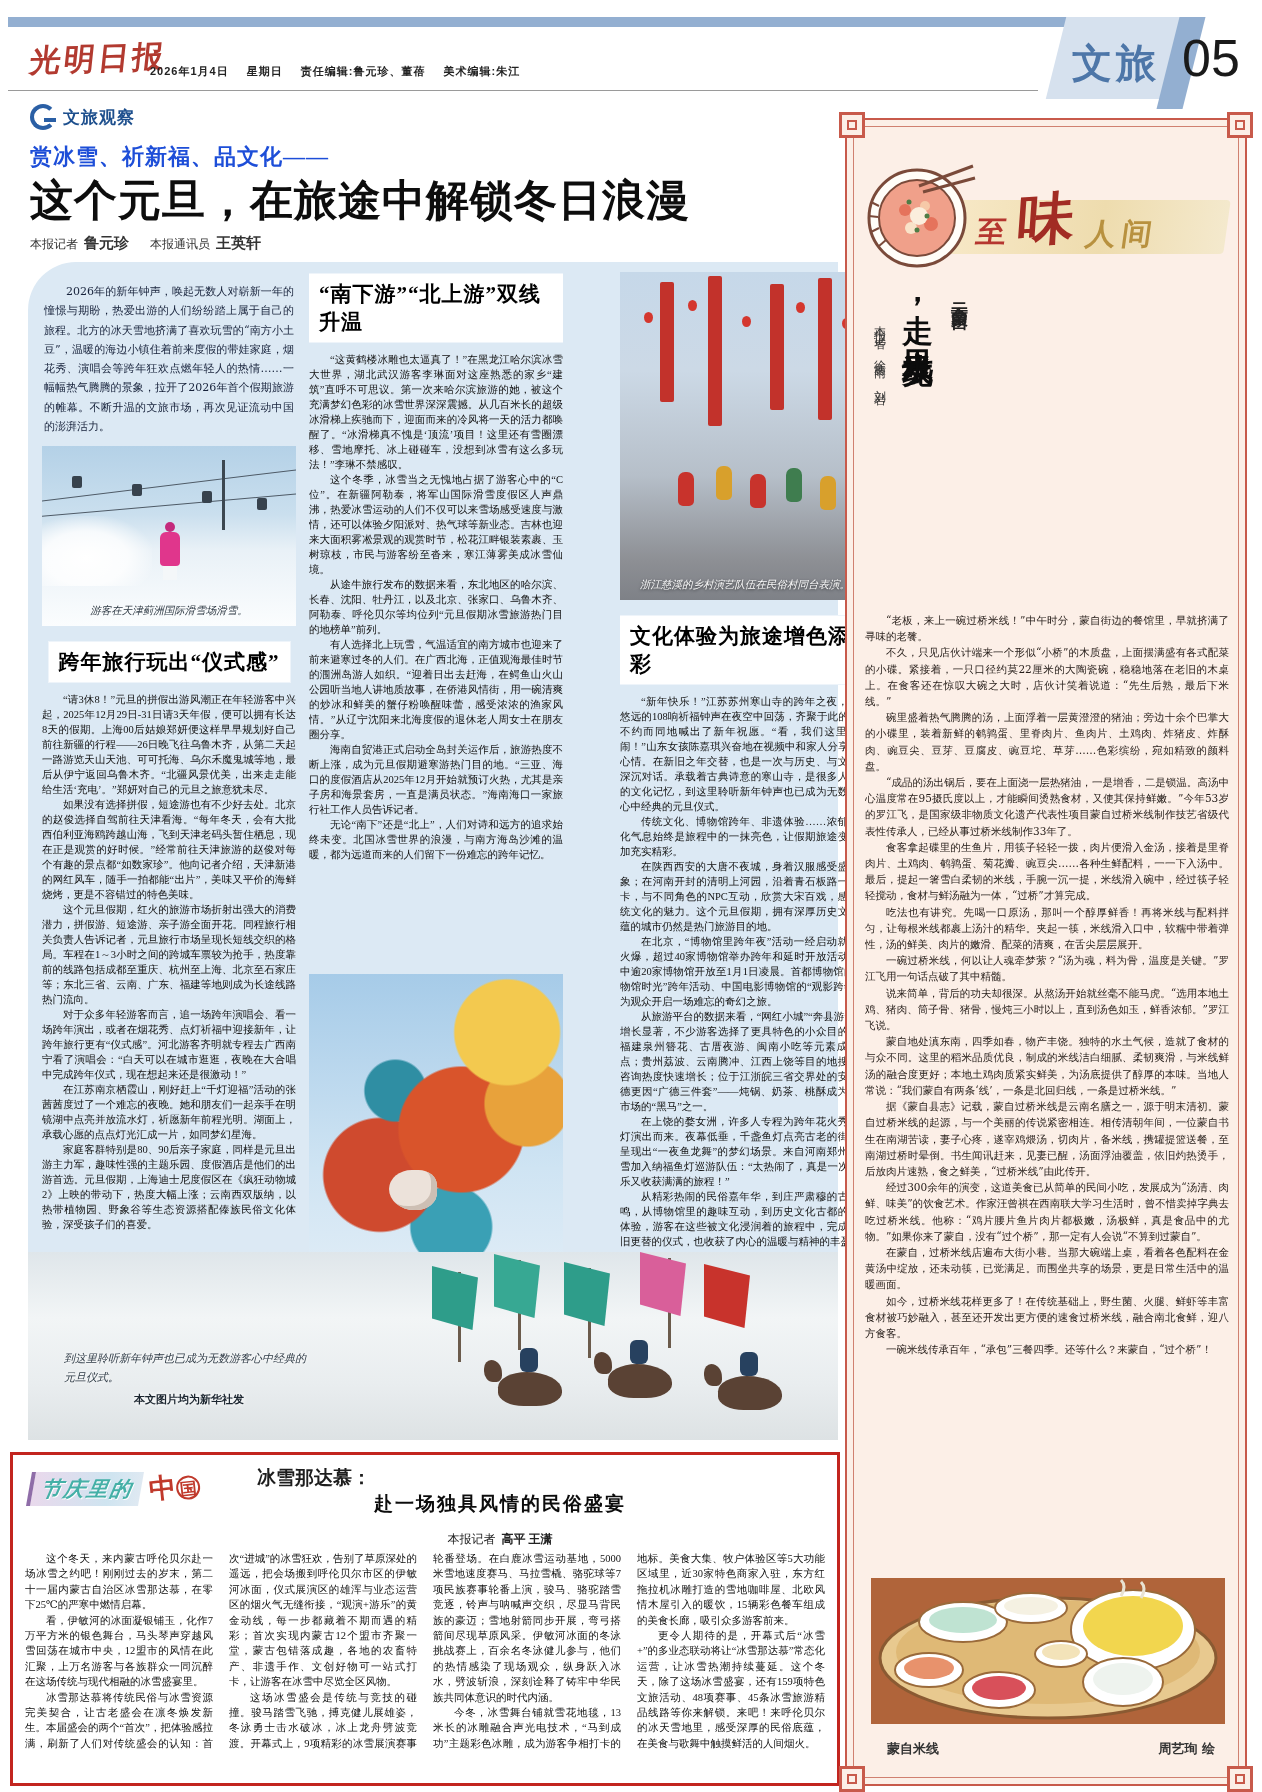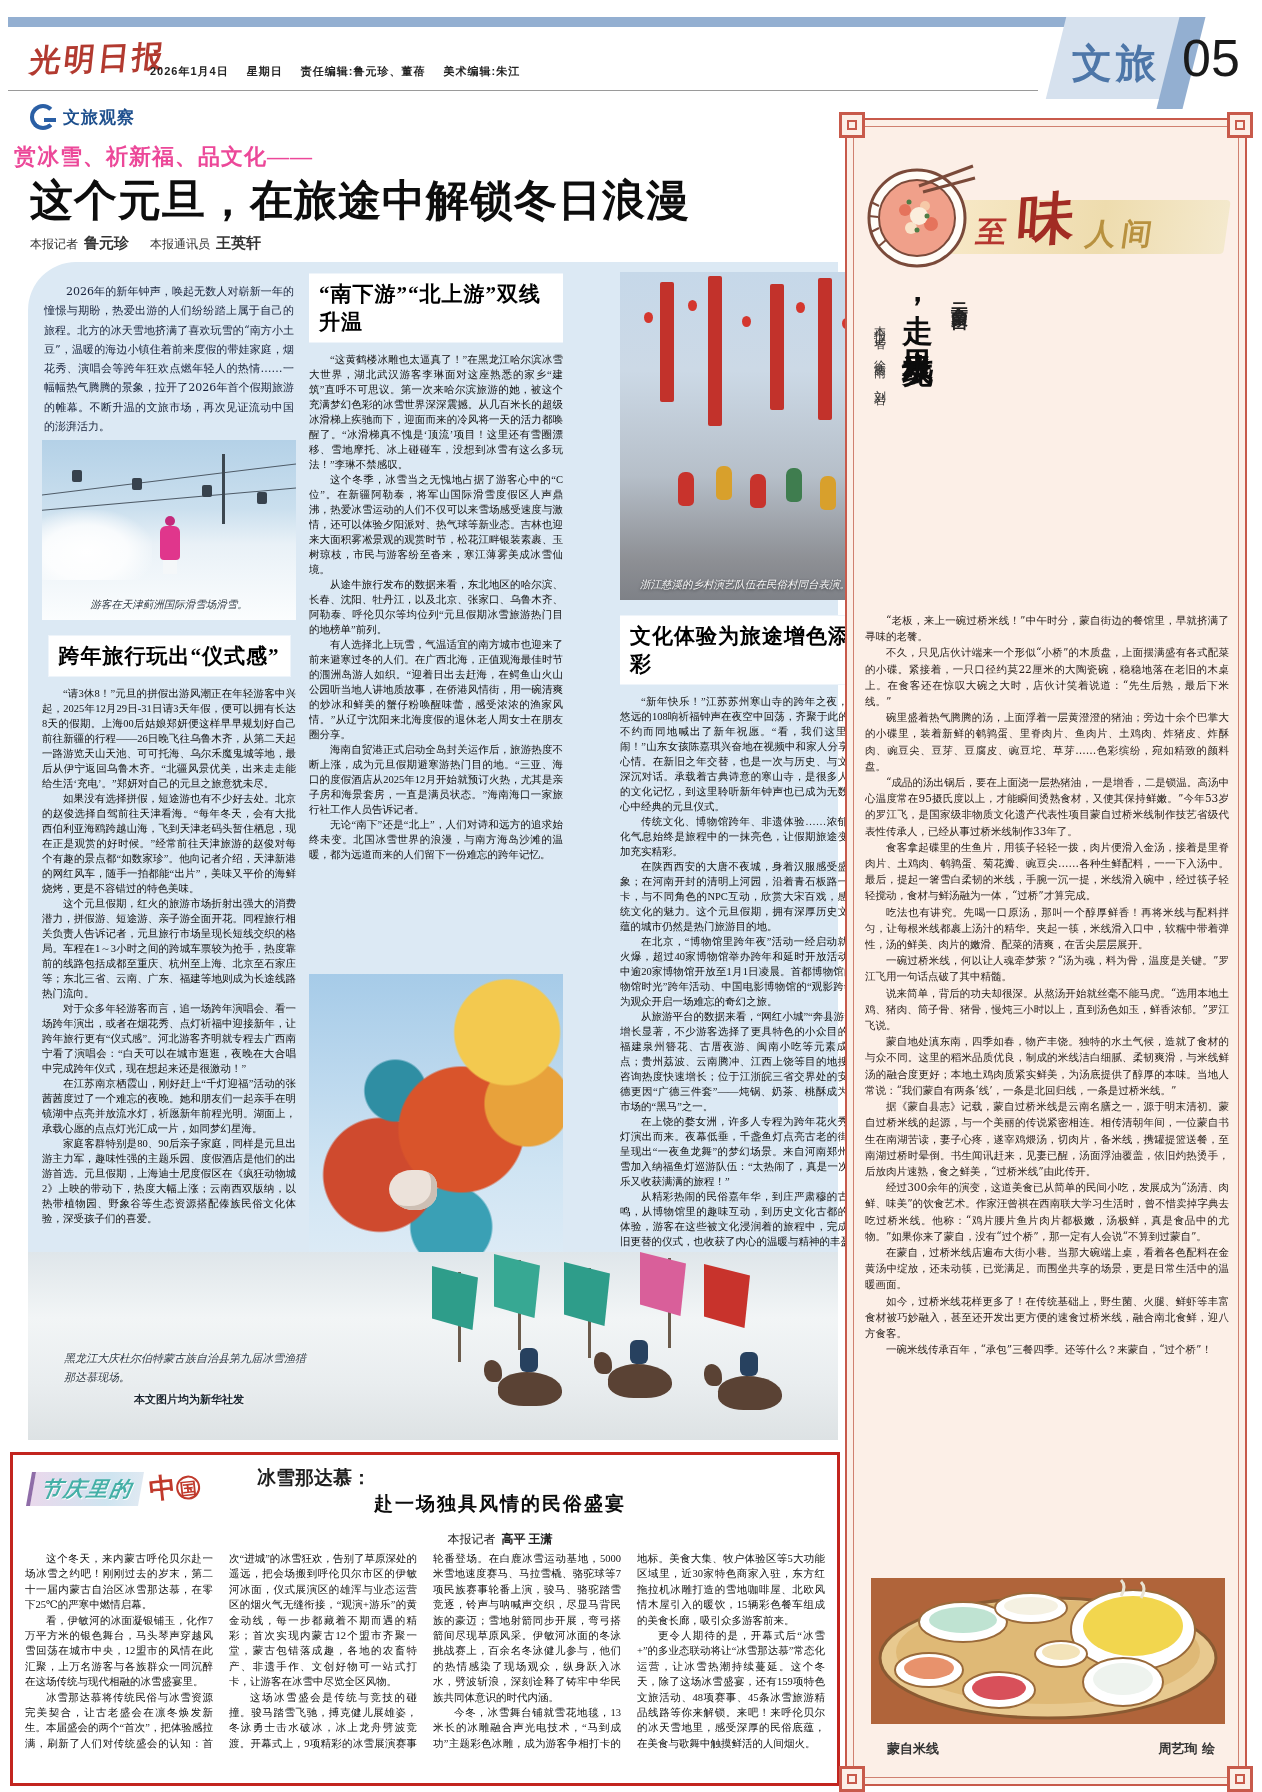--- a/index.html
+++ b/index.html
@@ -15,21 +15,21 @@
   .masthead { position:absolute; left:30px; top:38px; font-size:31px; font-weight:bold; color:#b23a30; transform:skewX(-8deg) rotate(-2deg); letter-spacing:3px; font-family:"DejaVu Serif",serif; }
   .dateline { position:absolute; left:150px; top:64px; font-size:11px; font-weight:bold; color:#222; font-family:"Liberation Sans",sans-serif; letter-spacing:1px; }
   .dateline span { margin-right:14px; }
   .head-rule { position:absolute; left:8px; top:90px; width:1030px; height:1px; background:#9a9a9a; }
 
   
   .col-logo { position:absolute; left:30px; top:104px; display:flex; align-items:center; gap:7px; }
   .g-icon { width:26px; height:26px; border-radius:50%; border:4px solid #2a5fa5; border-right-color:transparent; position:relative; }
   .g-icon::after { content:""; position:absolute; right:-4px; top:10px; width:12px; height:4px; background:#2a5fa5; }
   .col-logo-text { font-size:17px; font-weight:bold; color:#1d4f8d; letter-spacing:1px; }
-  .kicker { position:absolute; left:14px; top:142px; font-size:22px; font-weight:bold; color:#ec4899; letter-spacing:1px; }
+  .kicker { position:absolute; left:30px; top:142px; font-size:22px; font-weight:bold; color:#1d4ed8; letter-spacing:1px; }
   .main-title { position:absolute; left:30px; top:172px; font-size:43px; font-weight:bold; color:#0d0d0d; letter-spacing:1px; white-space:nowrap; }
   .main-byline { position:absolute; left:30px; top:234px; font-size:12px; color:#333; }
   .main-byline b { font-size:15px; margin:0 18px 0 6px; }
 
   
   .panel { position:absolute; left:28px; top:262px; width:810px; height:1178px; background:#dce9f4; border-radius:48px 0 0 0; }
   .pcol { position:absolute; top:10px; overflow:hidden; }
   .col1 { left:14px;  width:254px; height:980px; }
   .col2 { left:281px; width:254px; height:980px; }
   .col3 { left:548px; width:250px; height:980px;margin-left:44px; }
@@ -39,21 +39,21 @@
   .body-txt p { text-indent:2em; }
   .subhead { background:#ffffff; margin:16px auto 10px auto; padding:6px 10px; width:max-content; max-width:100%; font-size:21px; font-weight:bold; color:#000; letter-spacing:1px; box-shadow:0 0 0 1px #eef4fa; }
   .subhead.first { margin-top:2px; }
 
   
   .photo { position:relative; overflow:hidden; }
   .caption-ov { position:absolute; left:0; right:0; bottom:8px; text-align:center; font-size:10.5px; font-family:"DejaVu Serif",serif; font-style:italic; }
   .cap-dark { color:#2e3a45; text-shadow:0 0 3px #fff,0 0 5px #fff; }
   .cap-light { color:#fdfdfd; text-shadow:0 1px 3px rgba(0,0,0,.65); }
 
-  .photo-ski { height:180px; background:linear-gradient(180deg,#b4d1e7 0%,#cadfee 38%,#e9f1f7 58%,#fbfdfe 100%); }
+  .photo-ski { height:180px; margin-top:6px; background:linear-gradient(180deg,#b4d1e7 0%,#cadfee 38%,#e9f1f7 58%,#fbfdfe 100%); }
   .cable { position:absolute; left:-10px; top:38px; width:290px; height:1px; background:#4e5a66; transform:rotate(-7deg); }
   .cable2 { top:58px; transform:rotate(-5deg); }
   .gondola { position:absolute; width:10px; height:12px; background:#37424d; border-radius:2px; }
   .pylon { position:absolute; width:3px; height:70px; background:#3c4750; top:14px; }
   .skier { position:absolute; left:118px; top:86px; width:20px; height:34px; background:#e0368c; border-radius:6px 6px 4px 4px; }
   .skier::before { content:""; position:absolute; top:-10px; left:5px; width:10px; height:10px; border-radius:50%; background:#c42a7c; }
   .skier::after { content:""; position:absolute; bottom:-14px; left:3px; width:14px; height:14px; background:#f4f7f9; }
   .snow-mist { position:absolute; left:0; top:70px; width:110px; height:70px; background:radial-gradient(ellipse at 40% 60%,#ffffff 0%,#ffffffcc 45%,transparent 75%); }
 
   .photo-festival { height:328px; background:linear-gradient(180deg,#c6d8e9 0%,#ccd9e6 30%,#b6bfc9 62%,#8d8f94 88%,#7e8187 100%); }
@@ -238,21 +238,21 @@
       <div class="flag" style="left:536px;top:10px;background:#2e9d8a"></div>
       <div class="flag" style="left:612px;top:0;background:#d95f9a"></div>
       <div class="flag" style="left:676px;top:12px;background:#c8332c"></div>
       <div class="horse" style="left:470px;top:120px"></div>
       <div class="horse" style="left:580px;top:112px"></div>
       <div class="horse" style="left:690px;top:124px"></div>
       <div class="rider" style="left:492px;top:96px"></div>
       <div class="rider" style="left:602px;top:88px"></div>
       <div class="rider" style="left:712px;top:100px"></div>
       <div class="wide-cap">
-        <div>黑龙江大庆杜尔伯特蒙古族自治县第九届冰雪渔猎那达慕现场。</div>
+        <div>到这里聆听新年钟声也已成为无数游客心中经典的元旦仪式。</div>
         <div class="credit">本文图片均为新华社发</div>
       </div>
     </div>
   </div>
 
   <div class="fest">
     <div class="fest-head">
       <div class="fest-logo">
         <span class="jq-strip"><span class="jq-text">节庆里的</span></span>
         <span class="zg-text"><span>中</span><em>国</em></span>

